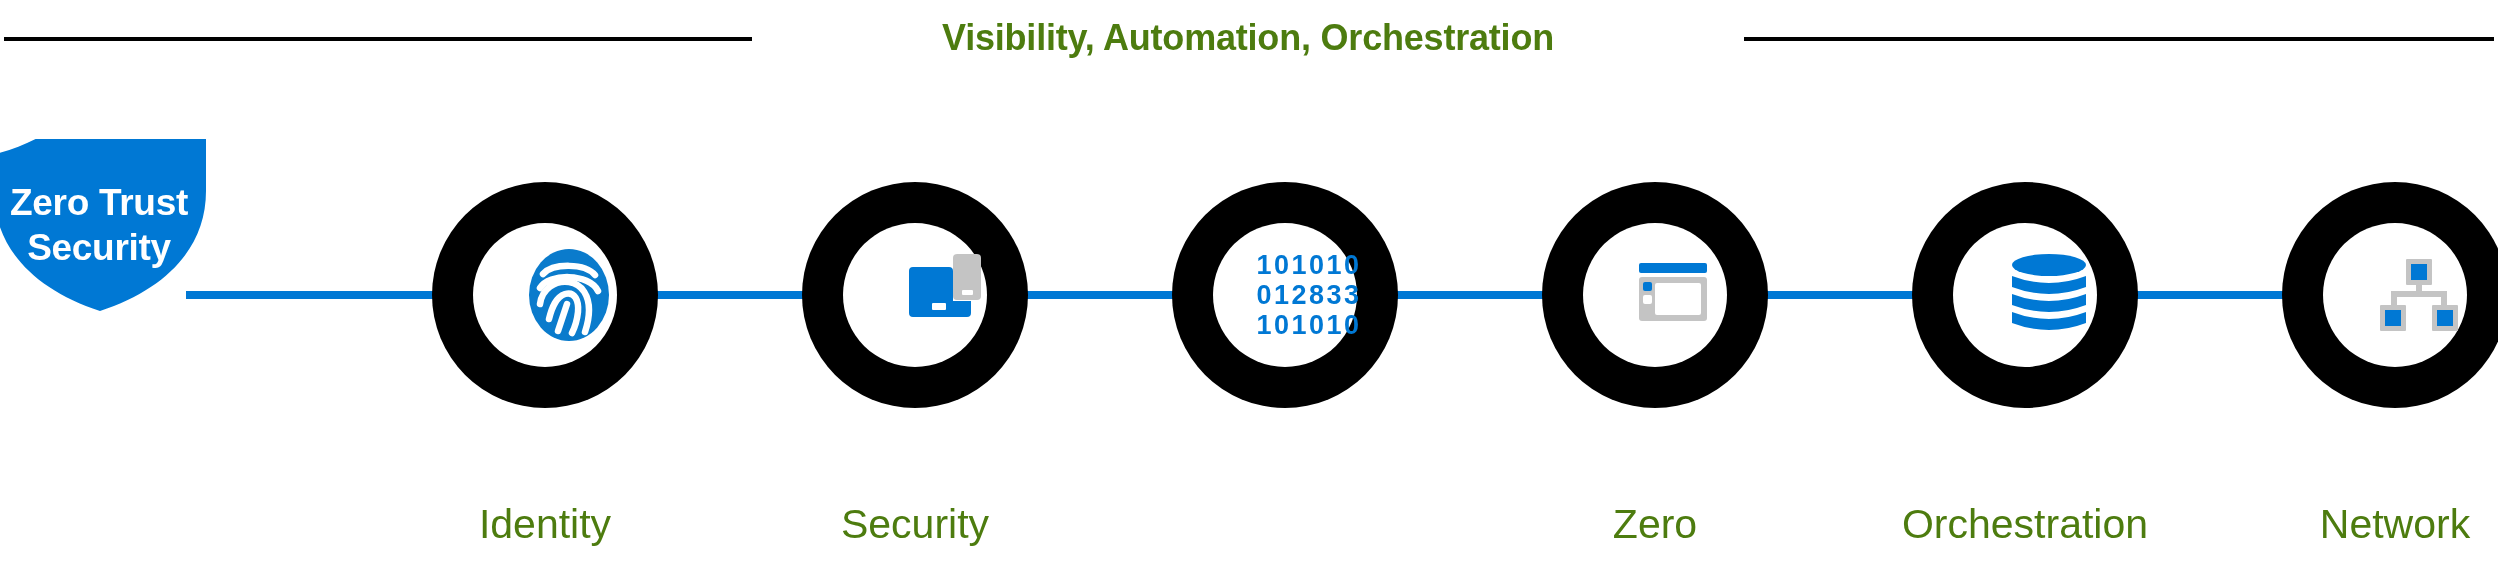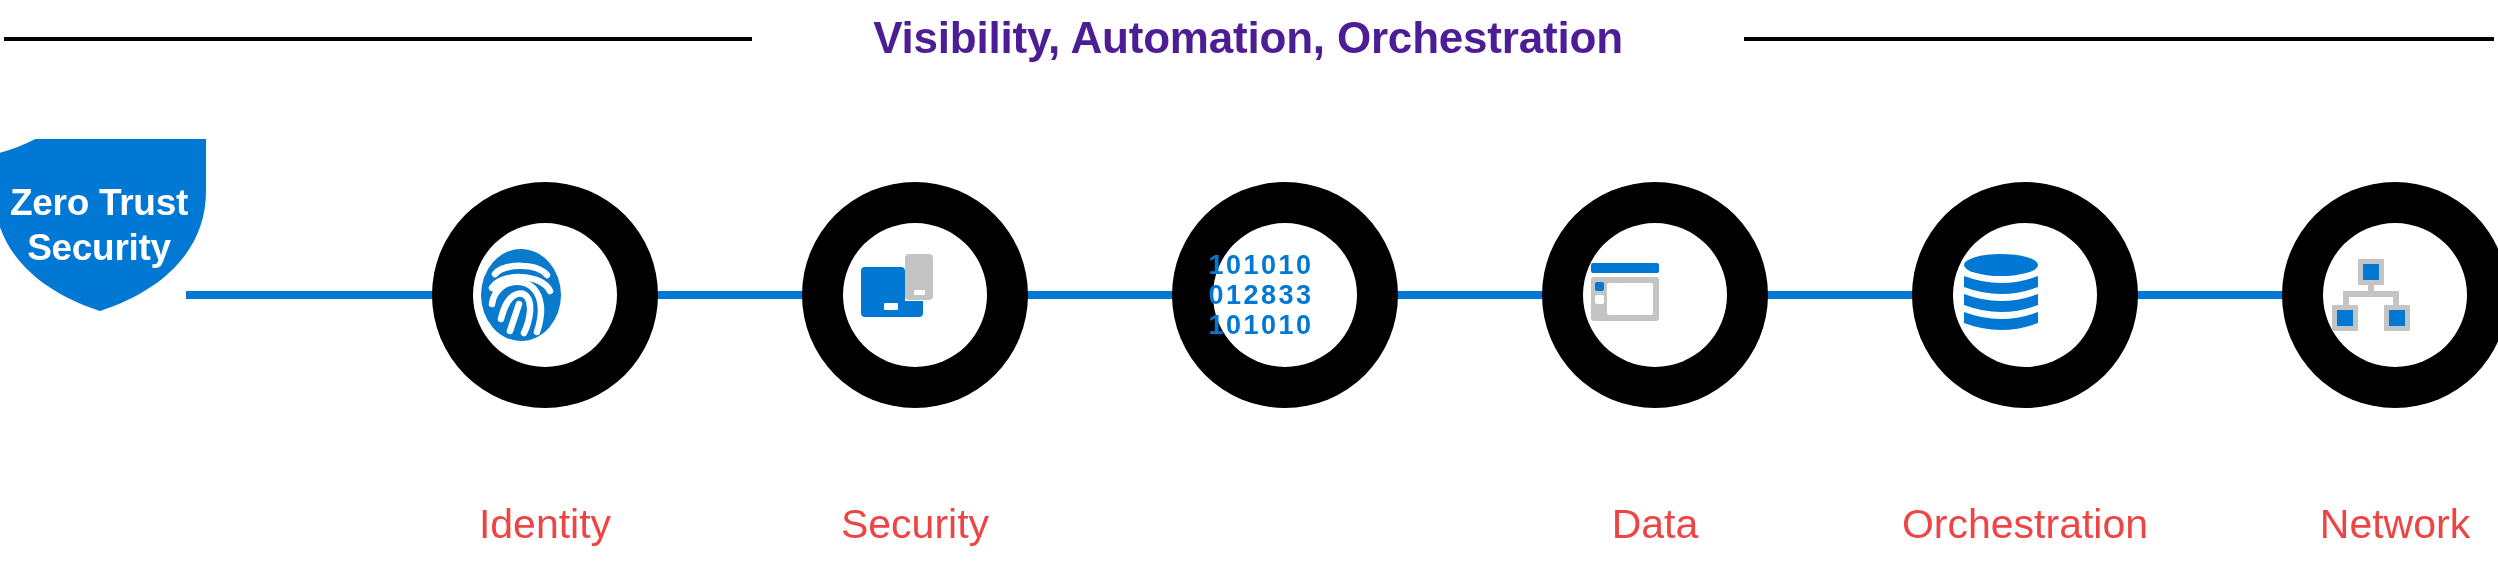--- a/index.html
+++ b/index.html
@@ -35,24 +35,24 @@
   }
   #rule-left  { left: 4px;   width: 748px; }
   #rule-right { left: 1744px; width: 750px; }
 
   #header-title {
     position: absolute;
     left: 752px;
     top: 6px;
     width: 992px;
     text-align: center;
-    font-size: 44px;
+    font-size: 36px;
     line-height: 64px;
     font-weight: 600;
-    color: #4c1d95;
+    color: #4d7c0f;
     letter-spacing: -0.2px;
     white-space: nowrap;
   }
 
   
   #shield {
     position: absolute;
     left: -8px;
     top: 139px;
     width: 220px;
@@ -99,40 +99,40 @@
   .ring-inner {
     position: absolute;
     left: 41px;
     top: 41px;
     width: 144px;
     height: 144px;
     border-radius: 50%;
     background: #ffffff;
     display: flex;
     align-items: center;
-    justify-content: flex-start;
+    justify-content: flex-end;
   }
   .pillar-icon {
     width: 96px;
     height: 96px;
     display: flex;
     align-items: center;
     justify-content: center;
   }
   .pillar-icon svg { display: block; overflow: visible; }
 
   .pillar-label {
     position: absolute;
     top: 498px;
     width: 320px;
     text-align: center;
     font-size: 41px;
     line-height: 52px;
     font-weight: 500;
-    color: #ef4444;
+    color: #4d7c0f;
     white-space: nowrap;
   }
 
   
   .binary-icon {
     color: #0078d4;
     font-family: "Liberation Sans", sans-serif;
     font-weight: 700;
     font-size: 27px;
     line-height: 30px;
@@ -230,21 +230,21 @@
         <svg width="92" height="80" viewBox="0 0 92 80">
           <rect x="6" y="8" width="68" height="10" rx="2" fill="#0078d4"></rect>
           <rect x="6" y="22" width="68" height="44" rx="3" fill="#c4c4c4"></rect>
           <rect x="22" y="28" width="46" height="32" rx="2" fill="#ffffff"></rect>
           <rect x="10" y="27" width="9" height="9" rx="2" fill="#0078d4"></rect>
           <rect x="10" y="40" width="9" height="9" rx="2" fill="#ffffff"></rect>
         </svg>
       </div>
     </div>
   </div>
-  <div class="pillar-label" style="left:1495px;">Data</div>
+  <div class="pillar-label" style="left:1495px;">Zero</div>
 
   <div class="pillar" style="left:1912px;">
     <div class="ring-outer"></div>
     <div class="ring-inner">
       <div class="pillar-icon">
         <svg width="80" height="86" viewBox="0 0 80 86">
           <g fill="#0078d4">
             <ellipse cx="40" cy="13" rx="37" ry="11"></ellipse>
             <path d="M3 24 q37 14 74 0 V35 q-37 14 -74 0 Z"></path>
             <path d="M3 42 q37 14 74 0 V53 q-37 14 -74 0 Z"></path>

